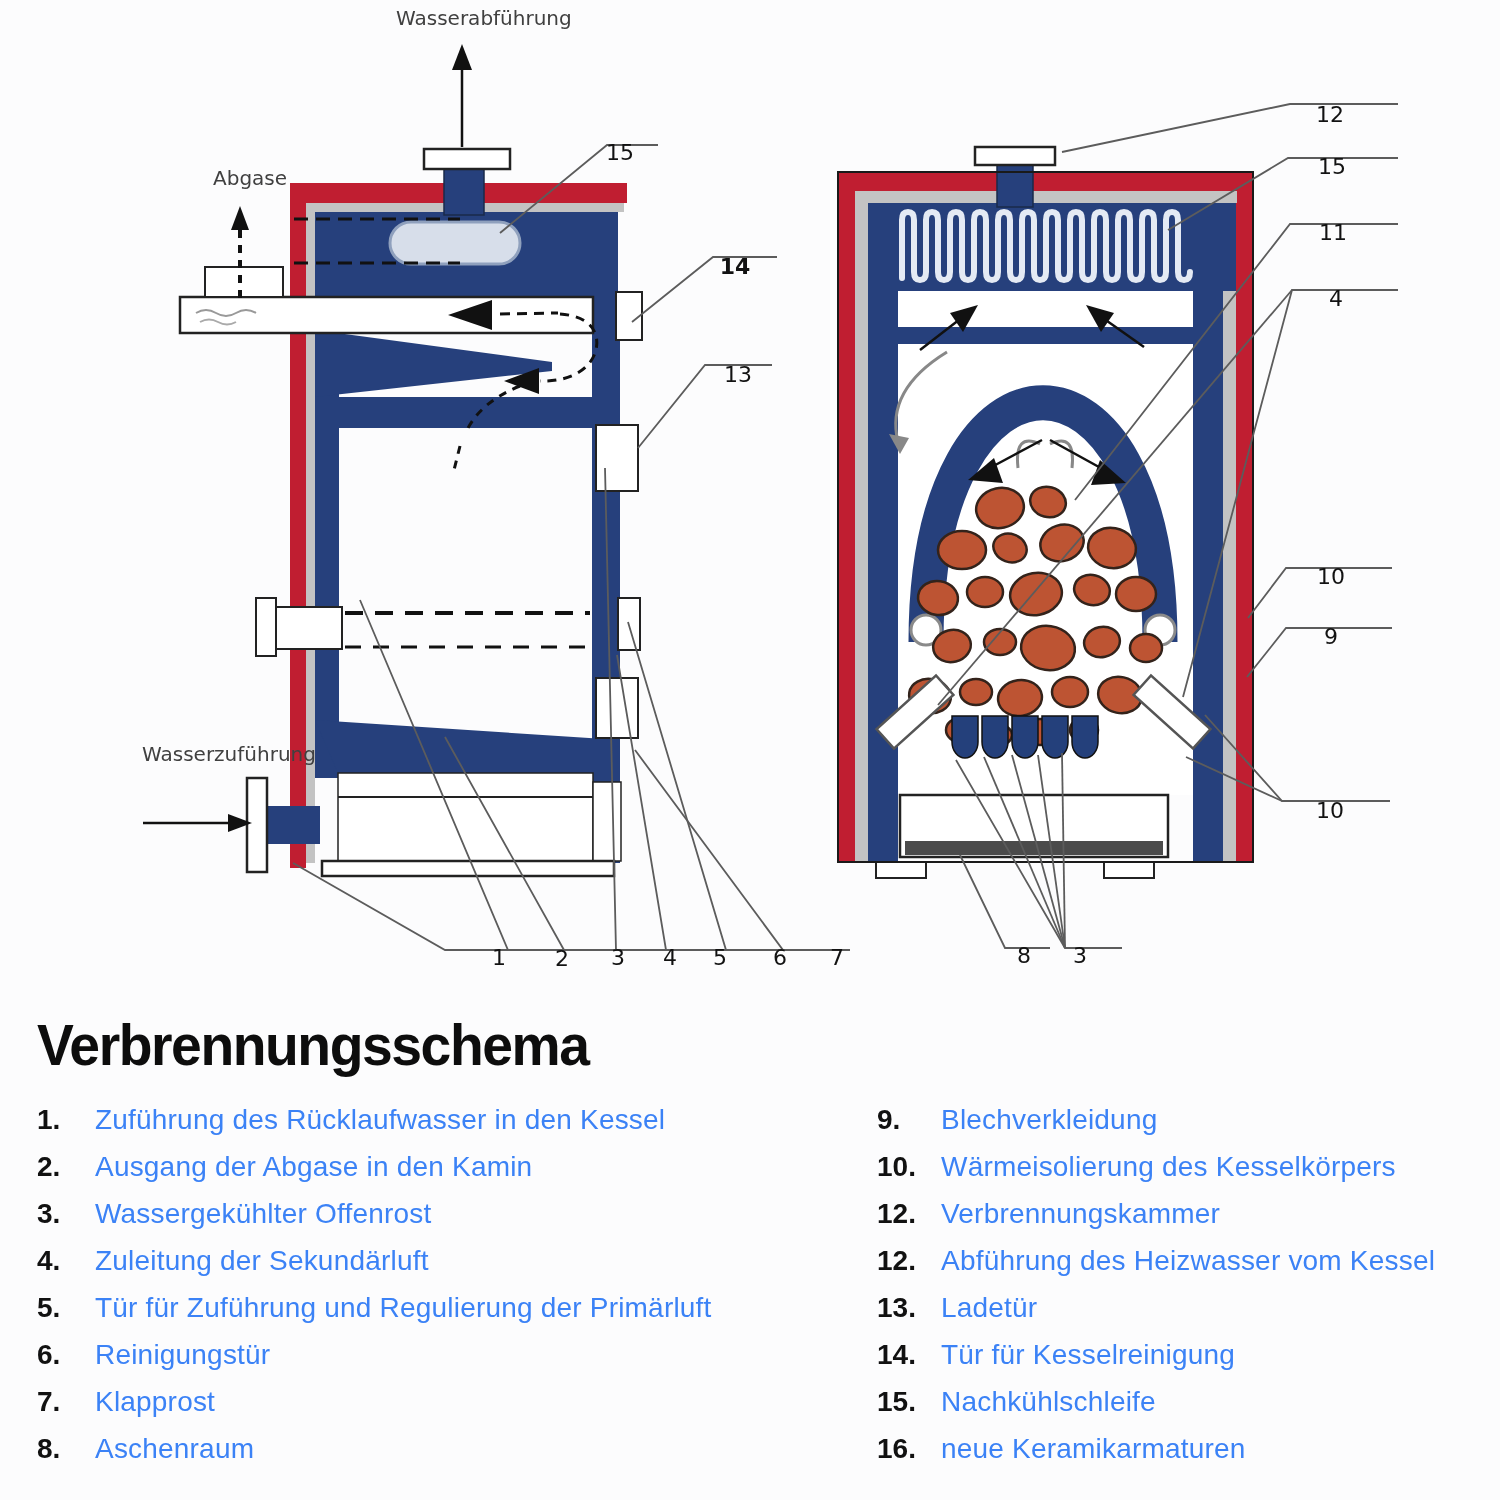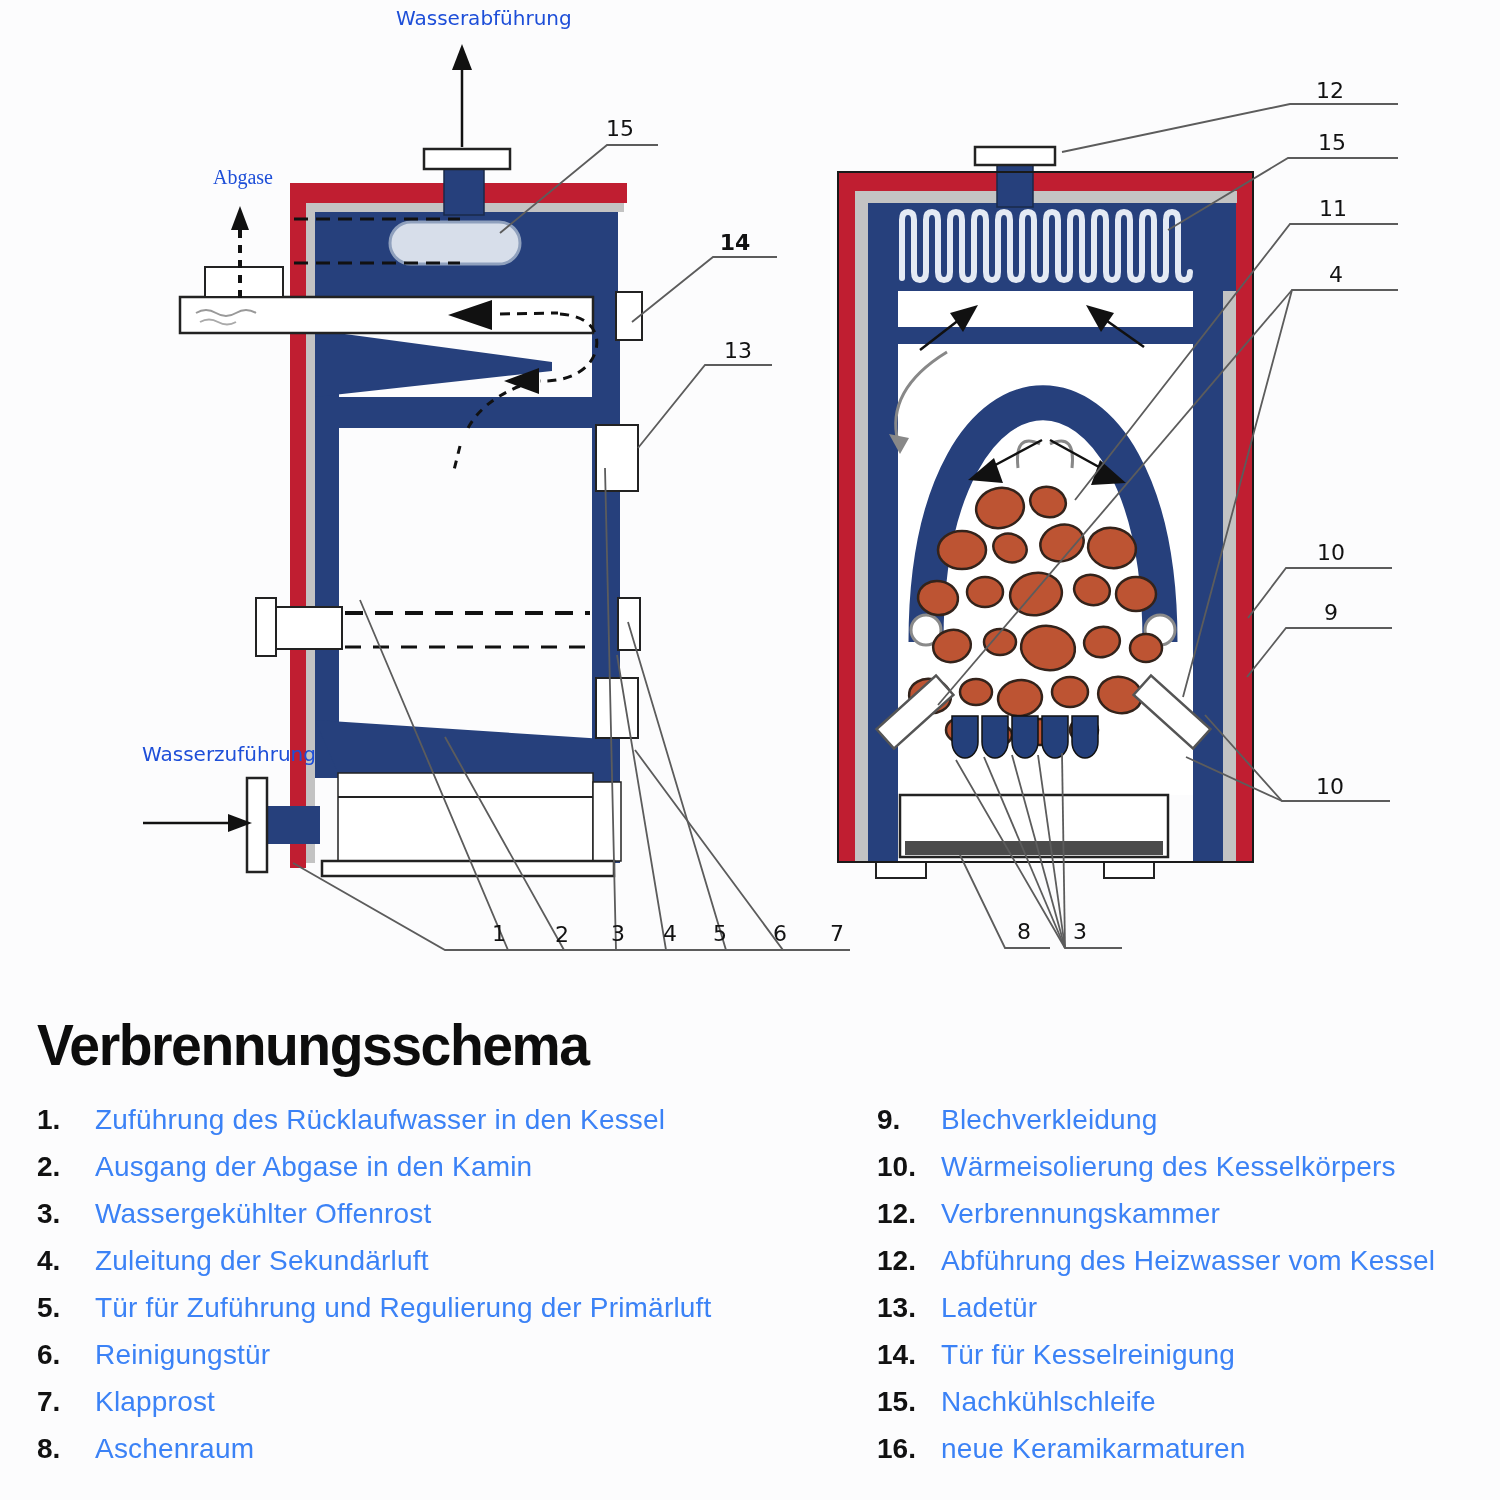--- a/index.html
+++ b/index.html
@@ -1,21 +1,21 @@
 <!DOCTYPE html>
 <html><head>
 <meta charset="utf-8">
 <style>
   html,body{margin:0;padding:0;}
   body{background:#ffffff;font-family:"Liberation Sans",sans-serif;}
   .stage{position:relative;width:1500px;height:1500px;background:#fcfcfd;overflow:hidden;}
   .art{position:absolute;left:0;top:0;}
-  .dlabel{position:absolute;font-family:"DejaVu Sans",sans-serif;font-size:20px;color:#1d4ed8;white-space:nowrap;}
+  .dlabel{position:absolute;font-family:"DejaVu Sans",sans-serif;font-size:20px;color:#404040;white-space:nowrap;}
   .co{position:absolute;transform:translate(-50%,-50%);font-family:"DejaVu Sans",sans-serif;
-      font-size:22px;color:#121212;white-space:nowrap;}
+      font-size:22px;color:#121212;white-space:nowrap;margin-top:24px;}
   .legend{position:absolute;left:0;top:1012px;width:1500px;margin-left:12px;}
   .legend h1{margin:0 0 26px 25px;font-size:57px;font-weight:bold;letter-spacing:-1.5px;color:#0d0d0d;
       font-family:"Liberation Sans",sans-serif;transform:scaleX(.97);transform-origin:left;}
   .cols{position:relative;width:1500px;}
   .col{position:absolute;top:0;}
   .col.left{left:25px;width:820px;}
   .col.right{left:865px;width:620px;}
   .row{display:flex;align-items:flex-start;height:47px;}
   .row .num{flex:0 0 58px;font-weight:bold;font-size:28px;color:#111;}
   .col.right .row .num{flex:0 0 64px;}
@@ -217,21 +217,21 @@
     <path d="M960,855 L1005,948 H1050"></path>
     <path d="M956,760 L1065,948 H1122"></path>
     <path d="M984,757 L1065,948"></path>
     <path d="M1012,755 L1065,948"></path>
     <path d="M1038,755 L1065,948"></path>
     <path d="M1062,753 L1065,948"></path>
   </g>
 </svg>
 
 <div class="dlabel" style="left:396px;top:6px;">Wasserabführung</div>
-<div class="dlabel" style="left:213px;top:166px;font-family:Liberation Serif, serif;">Abgase</div>
+<div class="dlabel" style="left:213px;top:166px;">Abgase</div>
 <div class="dlabel" style="left:142px;top:742px;">Wasserzuführung</div>
 
 <div class="co" style="left:620px;top:128px;">15</div>
 <div class="co" style="left:735px;top:242px;font-weight:bold;">14</div>
 <div class="co" style="left:738px;top:350px;text-align:right;">13</div>
 <div class="co" style="left:499px;top:933px;">1</div>
 <div class="co" style="left:562px;top:934px;">2</div>
 <div class="co" style="left:618px;top:933px;">3</div>
 <div class="co" style="left:670px;top:933px;">4</div>
 <div class="co" style="left:720px;top:933px;">5</div>

